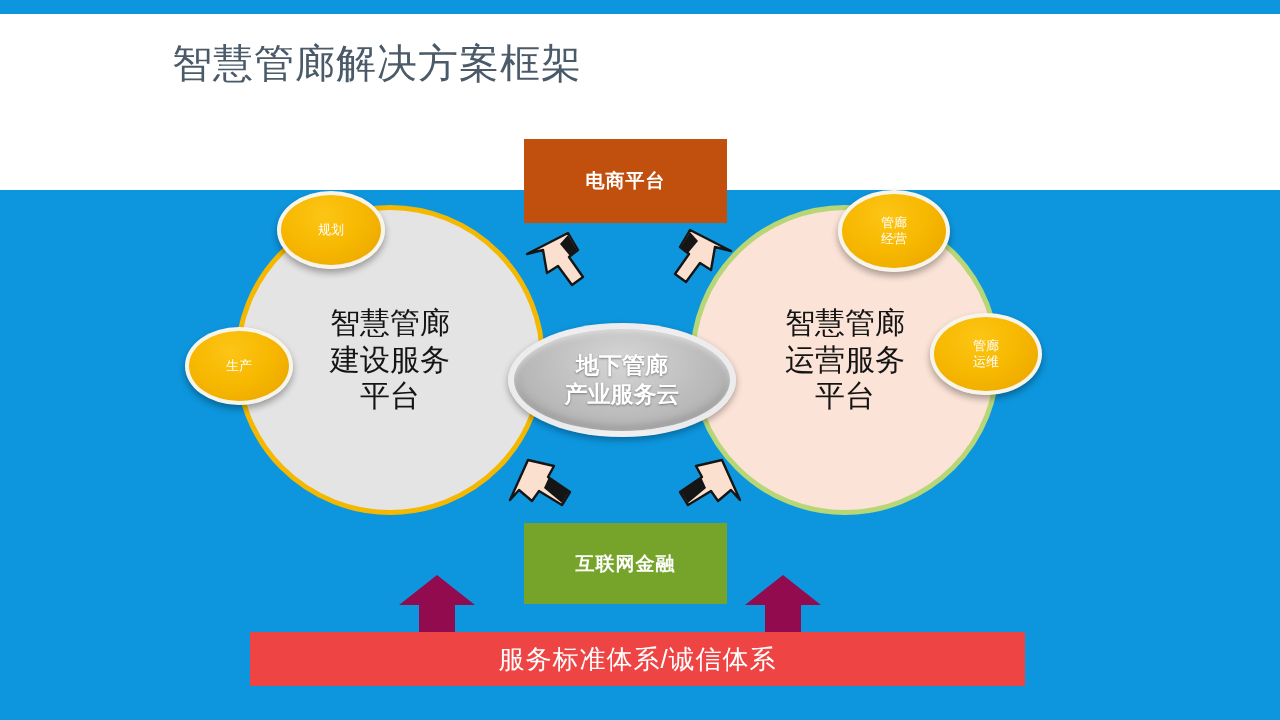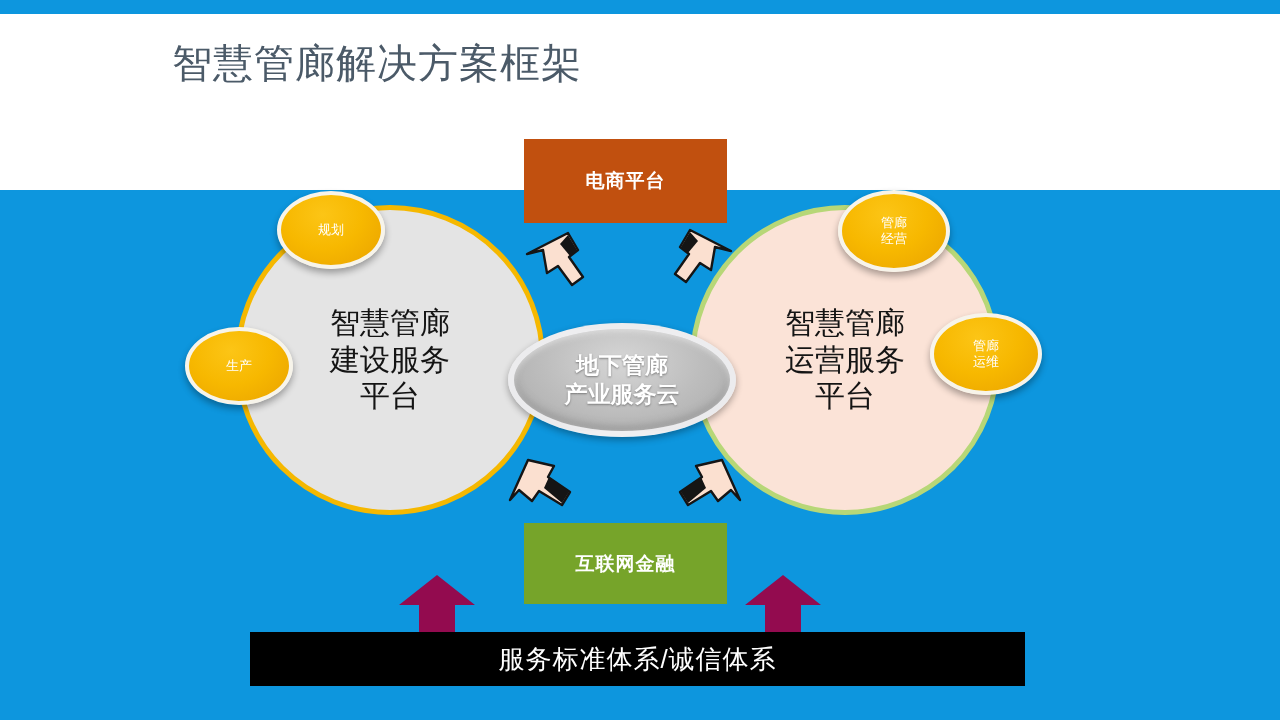--- a/index.html
+++ b/index.html
@@ -160,21 +160,21 @@
     background: #76a42a;
     align-items: center;
   }
   
   .bottom-bar {
     position: absolute;
     left: 250px;
     top: 632px;
     width: 775px;
     height: 54px;
-    background: #000000;
+    background: #ef4444;
     display: flex;
     align-items: center;
     justify-content: center;
     z-index: 7;
   }
   .bottom-bar span {
     color: #ffffff;
     font-size: 26px;
     letter-spacing: 1px;
   }

